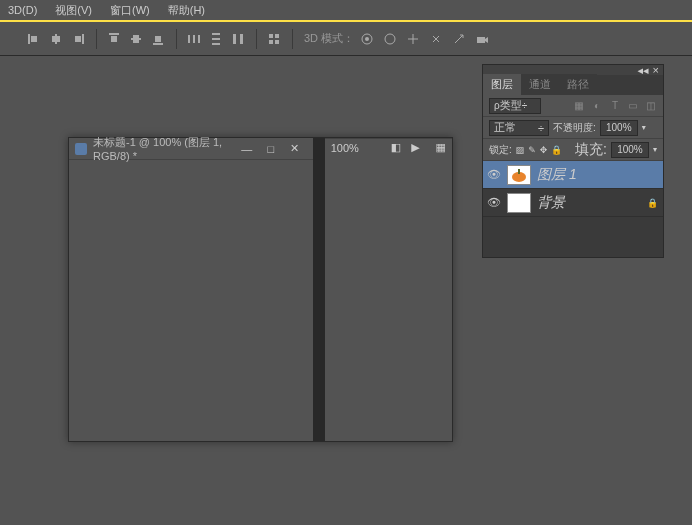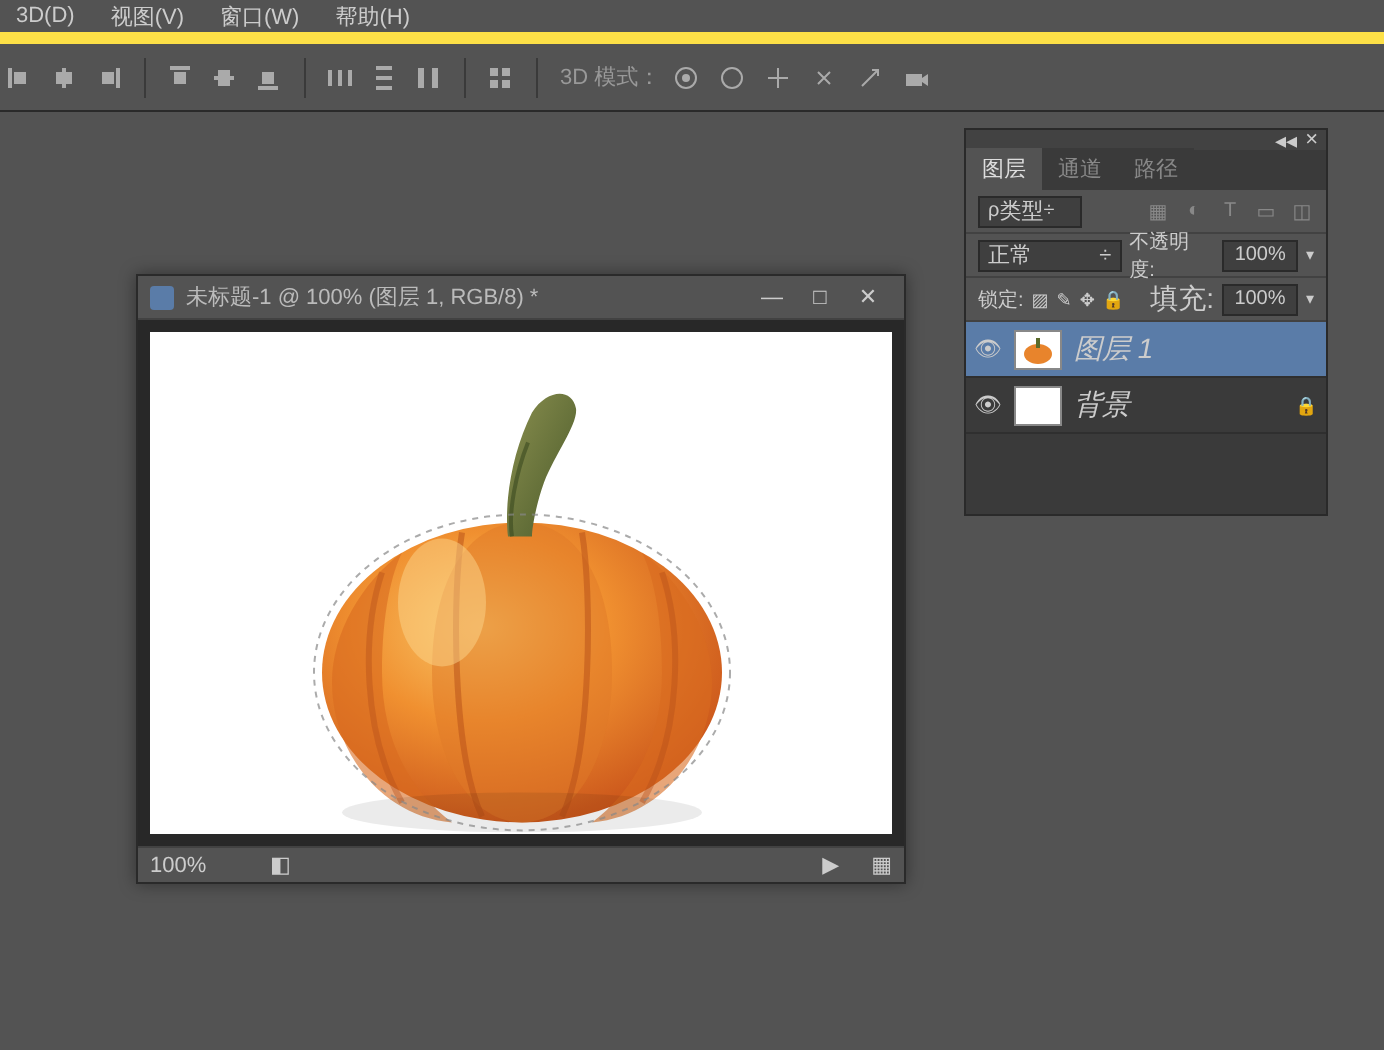--- a/index.html
+++ b/index.html
@@ -1,24 +1,24 @@
 <!DOCTYPE html>
 <html><head>
 <meta charset="utf-8">
 <style>
 *{margin:0;padding:0;box-sizing:border-box;font-family:"Microsoft YaHei",Arial,sans-serif;font-size:11px;color:#ccc;user-select:none}
 body{background:#535353;width:692px;height:525px;overflow:hidden}
-.menubar{height:22px;background:#535353;display:flex;align-items:center;padding:0 8px;gap:18px;border-bottom:6px solid #fde047}
+.menubar{height:22px;background:#535353;display:flex;align-items:center;padding:0 8px;gap:18px;border-bottom:2px solid #fde047}
 .menubar span{cursor:default}
-.toolbar{height:34px;background:#535353;display:flex;align-items:center;padding:0 0;gap:3px;border-bottom:1px solid #2a2a2a}
+.toolbar{height:34px;background:#535353;display:flex;align-items:center;padding:0 24px;gap:3px;border-bottom:1px solid #2a2a2a}
 .tool-group{display:flex;gap:2px;padding-right:8px;margin-right:4px;border-right:1px solid #3a3a3a}
 .tool-btn{width:20px;height:20px;display:flex;align-items:center;justify-content:center;cursor:pointer}
 .tool-label{margin-left:4px;color:#999}
 .workspace{position:absolute;top:56px;left:0;right:0;bottom:0;background:#535353}
-.doc-window{position:absolute;left:68px;top:81px;width:385px;height:305px;background:#535353;border:1px solid #2a2a2a;display:flex;flex-direction:column;box-shadow:0 0 8px rgba(0,0,0,.4)}
+.doc-window{position:absolute;left:68px;top:81px;width:385px;height:305px;background:#535353;border:1px solid #2a2a2a;display:flex;flex-direction:row;box-shadow:0 0 8px rgba(0,0,0,.4)}
 .doc-titlebar{height:22px;background:#535353;display:flex;align-items:center;padding:0 6px;border-bottom:1px solid #424242}
 .doc-icon{width:12px;height:12px;background:#5a7ca8;margin-right:6px;border-radius:2px}
 .doc-title{flex:1;color:#bbb;font-size:11px}
 .doc-controls{display:flex;gap:0}
 .doc-ctrl{width:24px;height:16px;display:flex;align-items:center;justify-content:center;color:#ccc;cursor:pointer}
 .canvas-area{flex:1;background:#282828;padding:6px;display:flex}
 .canvas{background:#fff;flex:1;position:relative;overflow:hidden}
 .pumpkin{position:absolute;left:50%;top:50%;transform:translate(-50%,-46%)}
 .statusbar{height:18px;background:#535353;display:flex;align-items:center;padding:0 6px;gap:10px;border-top:1px solid #424242;font-size:10px;color:#bbb}
 .statusbar .zoom{width:50px}
@@ -223,21 +223,21 @@
       <div class="dropdown" style="width:52px">ρ <span>类型</span> ÷</div>
       <div class="filter-icons">
         <span>▦</span>
         <span>◐</span>
         <span>T</span>
         <span>▭</span>
         <span>◫</span>
       </div>
     </div>
     <div class="panel-row">
-      <div class="dropdown" style="width:72px">
+      <div class="dropdown" style="width:60px">
           <span>正常</span>
           <span style="margin-left:auto">÷</span>
         </div>
       <span style="font-size:10px">不透明度:</span>
       <div class="small-input">100%</div>
       <span style="font-size:8px">▾</span>
     </div>
     <div class="panel-row">
       <span style="font-size:10px">锁定:</span>
       <span style="font-size:9px">▨</span>

